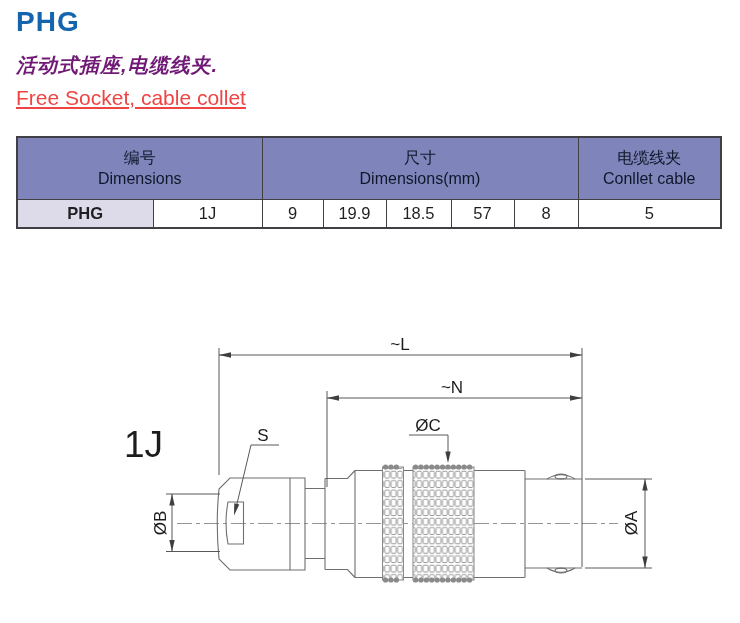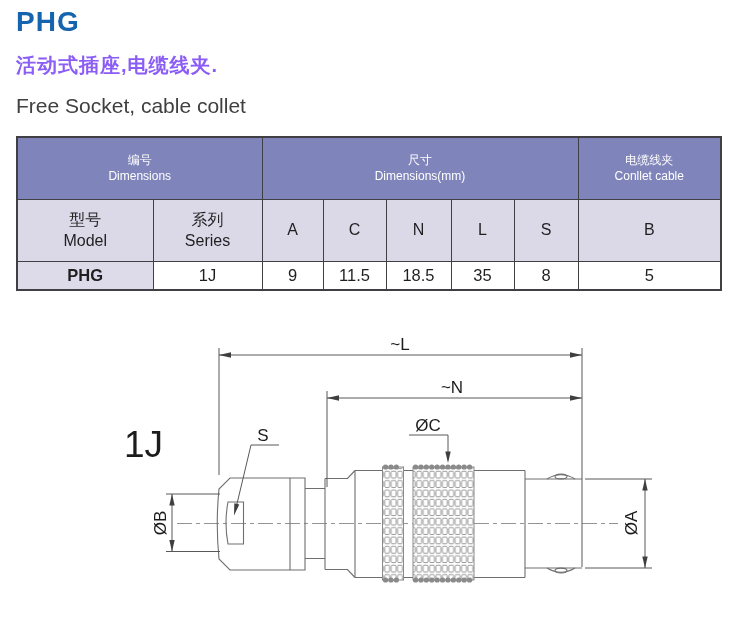--- a/index.html
+++ b/index.html
@@ -7,39 +7,39 @@
     width:740px;height:623px;position:relative;background:#ffffff;
     font-family:"Liberation Sans", sans-serif;overflow:hidden;
     -webkit-font-smoothing:antialiased;
   }
   .page-title{
     position:absolute;left:16px;top:6px;
     font-size:28px;font-weight:bold;color:#1565AE;letter-spacing:1px;
   }
   .subtitle-cn{
     position:absolute;left:16px;top:52px;
-    font-size:20px;color:#8b5cf6;font-weight:bold;letter-spacing:1px;
+    font-size:20px;color:#701a75;font-weight:bold;letter-spacing:1px;font-style:italic;
   }
   .subtitle-en{
-    position:absolute;left:16px;top:94px;
-    font-size:21px;color:#404040;
+    position:absolute;left:16px;top:86px;
+    font-size:21px;color:#ef4444;text-decoration:underline;
   }
   table.spec{
     position:absolute;left:16px;top:136px;
     border-collapse:collapse;table-layout:fixed;
     border:2px solid #3f3f44;
   }
   table.spec td{
     border:1.5px solid #3f3f44;
     text-align:center;vertical-align:middle;
     padding:0;line-height:1.3;
     font-size:16px;color:#1f1f1f;
   }
   tr.group-row td{
-    background:#7F85BA;color:#ffffff;height:61px;font-size:12px;
+    background:#7F85BA;color:#0f172a;height:61px;font-size:16px;
   }
   tr.sub-row td{
     background:#DBD9E8;height:61px;
   }
   tr.data-row td{
     background:#ffffff;height:27px;font-size:16.5px;
   }
   tr.data-row td.model-cell{
     background:#DDDBEA;font-weight:bold;
   }
@@ -78,47 +78,27 @@
         <span>Dimensions(mm)</span>
       </div>
     </td>
     <td>
       <div class="two-line">
         <span>电缆线夹</span>
         <span>Conllet cable</span>
       </div>
     </td>
   </tr>
-  <tr class="sub-row">
-    <td>
-      <div class="two-line">
-        <span>型号</span>
-        <span>Model</span>
-      </div>
-    </td>
-    <td>
-      <div class="two-line">
-        <span>系列</span>
-        <span>Series</span>
-      </div>
-    </td>
-    <td>A</td>
-    <td>C</td>
-    <td>N</td>
-    <td>L</td>
-    <td>S</td>
-    <td>B</td>
-  </tr>
   <tr class="data-row">
     <td class="model-cell">PHG</td>
     <td>1J</td>
     <td>9</td>
-    <td>11.5</td>
+    <td>19.9</td>
     <td>18.5</td>
-    <td>35</td>
+    <td>57</td>
     <td>8</td>
     <td>5</td>
   </tr>
 </tbody>
   </table>
 
 <svg width="740" height="623" viewBox="0 0 740 623" style="position:absolute;left:0;top:0;">
   <defs>
     <pattern id="knurl" width="6.4" height="9.4" patternUnits="userSpaceOnUse">
       <rect x="0.8" y="1.2" width="4.8" height="6.8" rx="1" fill="#ffffff" stroke="#8f8f8f" stroke-width="0.9"></rect>

